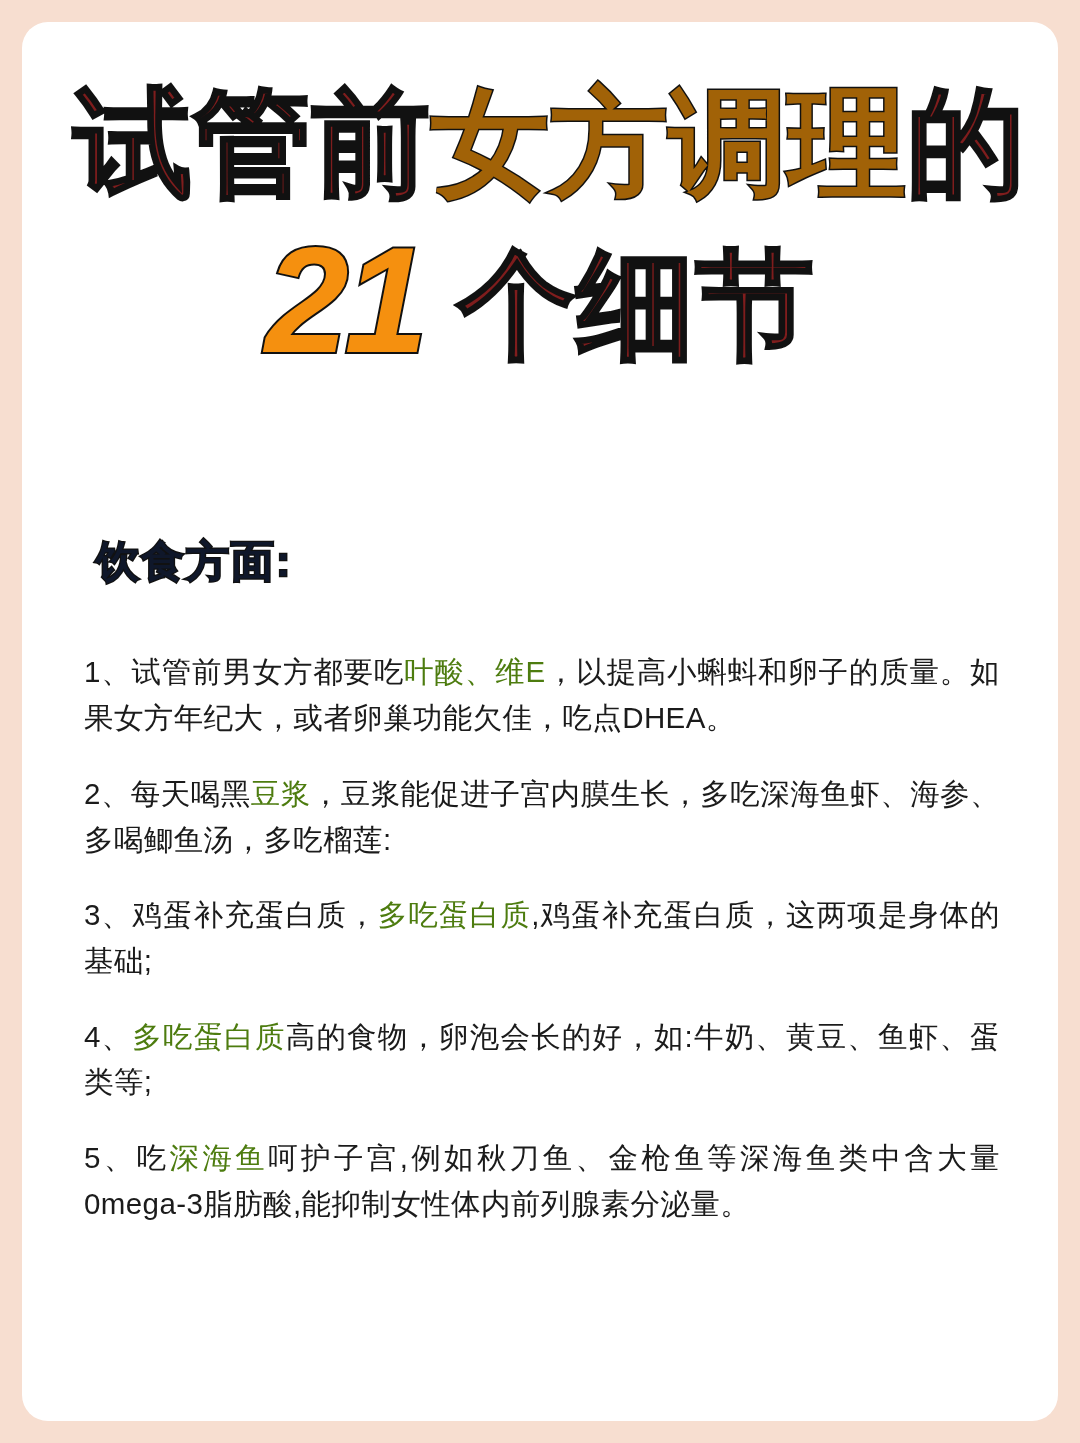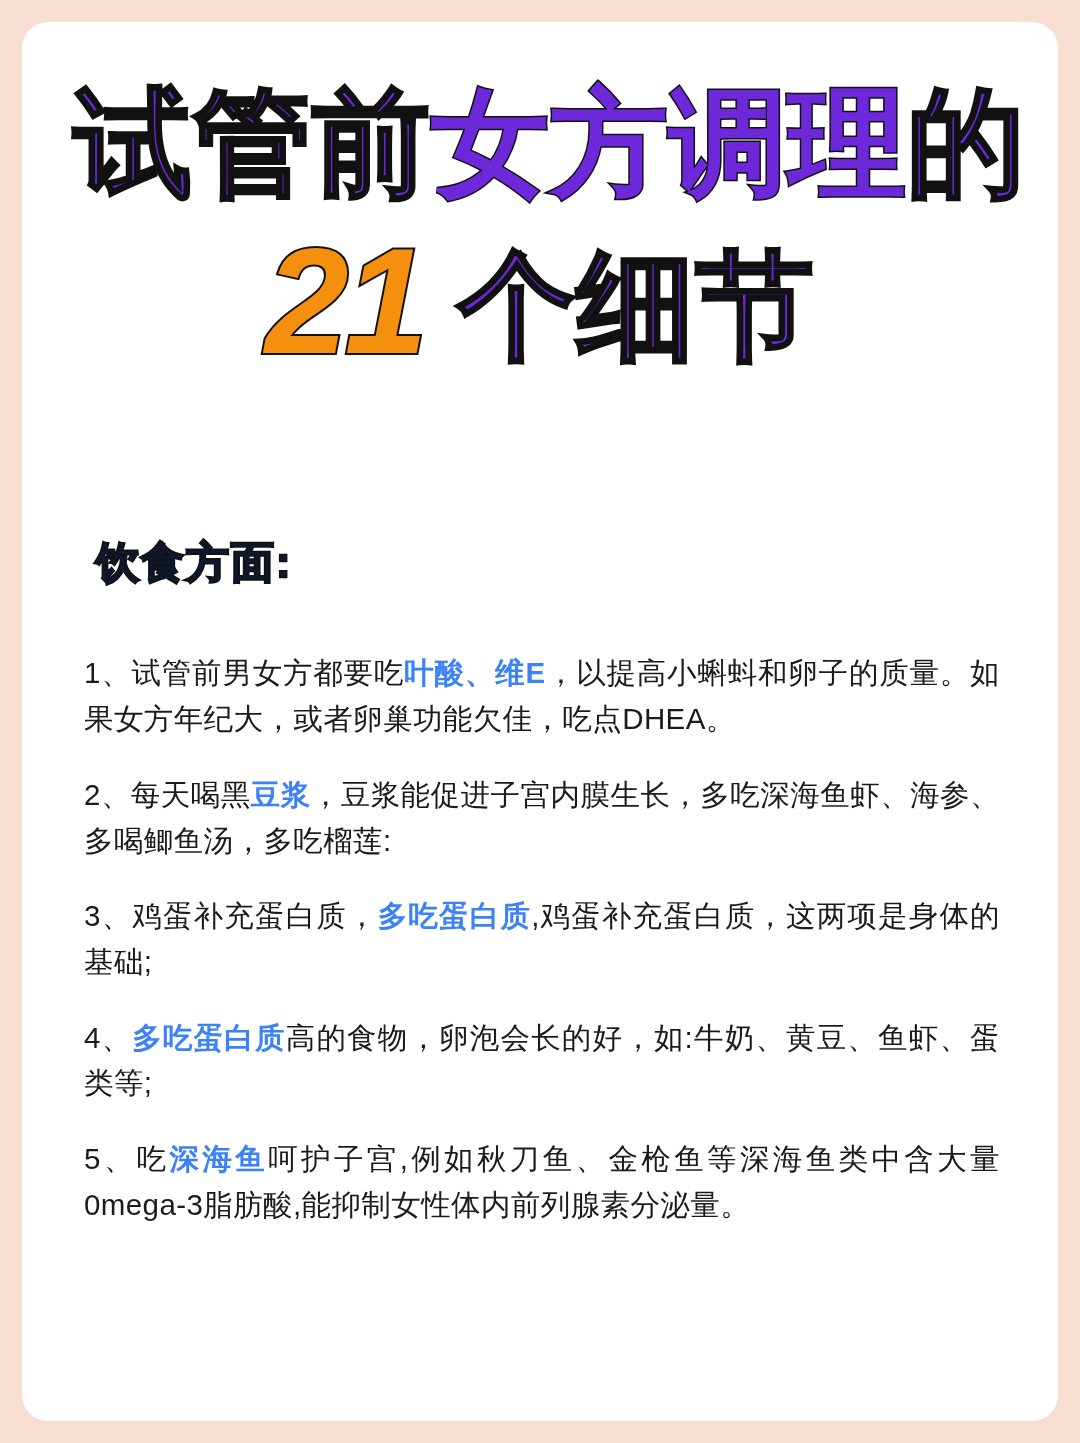--- a/index.html
+++ b/index.html
@@ -41,26 +41,25 @@
     white-space: nowrap;
   }
   .title-line-1 {
     font-size: 118px;
   }
   .title-line-2 {
     font-size: 118px;
     margin-top: 12px;
   }
   .t-black {
-    color: #6d28d9;
-    font-family: Liberation Serif, serif;
+    color: #7f1d1d;
     -webkit-text-stroke: 3px #111111;
   }
   .t-orange {
-    color: #6d28d9;
+    color: #a16207;
     -webkit-text-stroke: 3px #111111;
     paint-order: stroke fill;
   }
   .big-num {
     font-size: 150px;
     color: #f5900f;
     -webkit-text-stroke: 4px #111111;
     paint-order: stroke fill;
     font-style: italic;
     font-weight: 900;
@@ -89,22 +88,22 @@
   .item {
     font-size: 29.5px;
     line-height: 1.55;
     color: #1b1b1b;
     margin-bottom: 30px;
     letter-spacing: 0.4px;
     text-align: justify;
   }
   .item:last-child { margin-bottom: 0; }
   .hl {
-    color: #3b82f6;
-    font-weight: 700;
+    color: #4d7c0f;
+    font-weight: 400;
   }
 </style>
 </head>
 <body>
 
 <div class="card">
   <div class="inner">
 
     <div class="title-block">
       <div class="title-line title-line-1">

